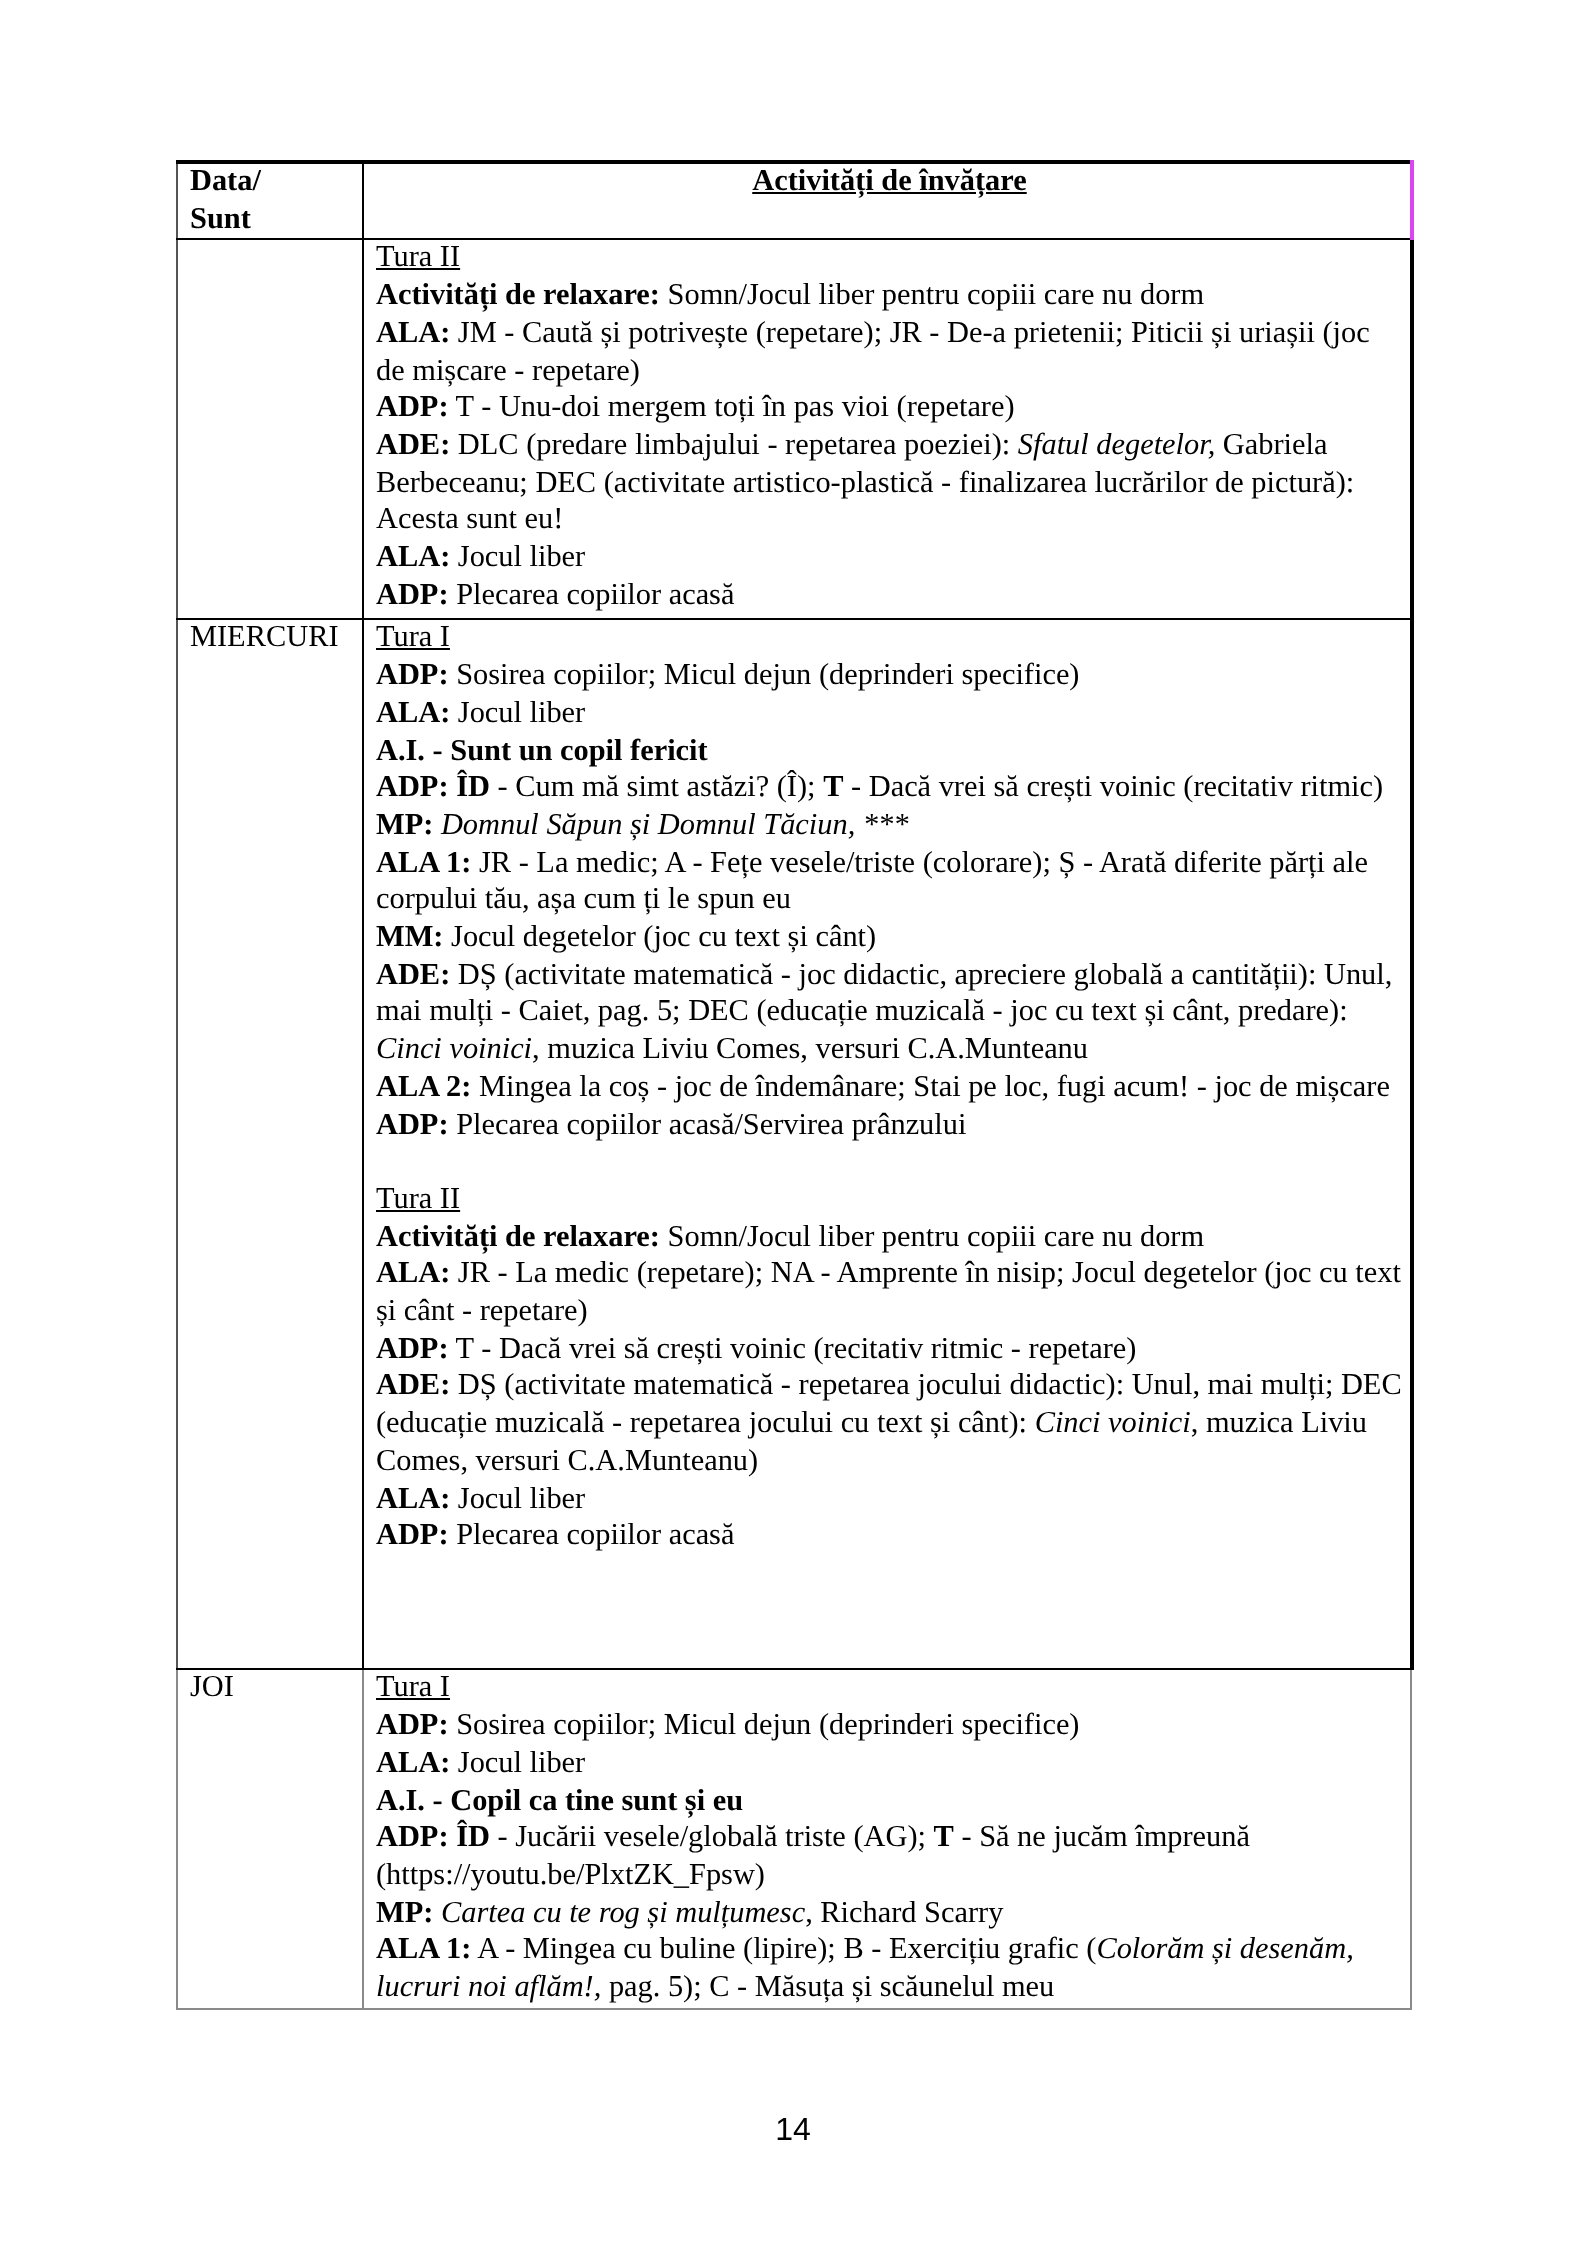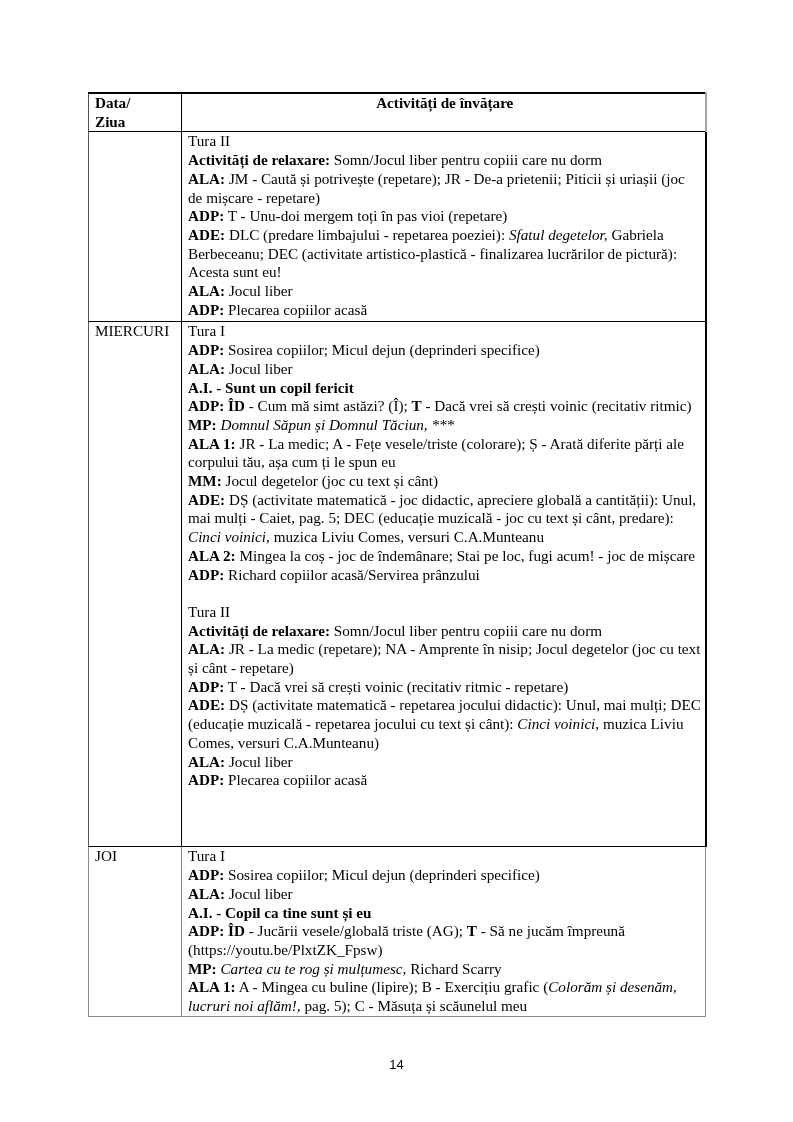--- a/index.html
+++ b/index.html
@@ -1,54 +1,54 @@
 <!DOCTYPE html>
 <html><head>
 <meta charset="utf-8">
 <style>
   html, body { margin: 0; padding: 0; background: #ffffff; }
   body { width: 793px; height: 1122px; position: relative; overflow: hidden;
          font-family: "Liberation Serif", "DejaVu Serif", serif; color: #000; }
   .page { position: absolute; left: 0; top: 0; width: 793px; height: 1122px; }
-  table.plan { position: absolute; left: 88px; top: 92px; width: 617px;
+  table.plan { position: absolute; left: 88px; top: 80px; width: 617px;
                border-collapse: collapse; table-layout: fixed; font-size: 15.2px; line-height: 18.7px; }
   table.plan td, table.plan th { vertical-align: top; padding: 0 3px 0 6px; }
   col.c1 { width: 93px; }
   col.c2 { width: 524px; }
   th { font-weight: bold; text-align: left; border: 1px solid #000; }
-  th.h2 { text-align: center; border-top: 2px solid #000; border-right: 2px solid #a3a3a3; }
+  th.h2 { text-align: center; border-top: 2px solid #000; border-right: 2px solid #d946ef; text-decoration: underline; }
   th.h1 { border-top: 2px solid #000; border-left: 1px solid #555; }
   thead tr { height: 37px; }
   td { border: 1px solid #000; }
   tr.r-dark td.dcol { border-left: 1px solid #555; }
   tr.r-dark td.acol { border-right: 2px solid #000; }
   tr.r-gray td { border-color: #8a8a8a; }
   tr.r-gray td.acol { border-right: 1px solid #8a8a8a; }
   .line { display: block; }
-  .u { }
+  .u { text-decoration: underline; }
   .b { font-weight: bold; }
   .i { font-style: italic; text-align: center; }
   .blank { height: 18.7px; }
   .page-number { position: absolute; top: 1057px; left: 0; width: 793px; text-align: center;
-                 font-family: "Liberation Sans", "DejaVu Sans", sans-serif; font-size: 13px; }
+                 font-family: "Liberation Sans", "DejaVu Sans", sans-serif; font-size: 16px; }
 </style>
 </head>
 <body>
 
 <div class="page">
   <table class="plan">
     <colgroup>
         <col class="c1">
         <col class="c2">
       </colgroup>
     <thead>
       <tr>
         <th class="h1">
           <span class="line">Data/</span>
-          <span class="line">Ziua</span>
+          <span class="line">Sunt</span>
         </th>
         <th class="h2">Activități de învățare</th>
       </tr>
     </thead>
     <tbody id="tbody">
         <tr class="r-dark" style="height: 190px;">
           <td class="dcol"></td>
           <td class="acol">
             <span class="line"><span class="u">Tura II</span></span>
             <span class="line"><span class="b">Activități de relaxare:</span><span> Somn/Jocul liber pentru copiii care nu dorm</span></span>
@@ -65,21 +65,21 @@
             <span class="line"><span class="u">Tura I</span></span>
             <span class="line"><span class="b">ADP:</span><span> Sosirea copiilor; Micul dejun (deprinderi specifice)</span></span>
             <span class="line"><span class="b">ALA:</span><span> Jocul liber</span></span>
             <span class="line"><span class="b">A.I. - Sunt un copil fericit</span></span>
             <span class="line"><span class="b">ADP: ÎD</span><span> - Cum mă simt astăzi? (Î); </span><span class="b">T</span><span> - Dacă vrei să crești voinic (recitativ ritmic)</span></span>
             <span class="line"><span class="b">MP:</span><span> </span><span class="i">Domnul Săpun și Domnul Tăciun, ***</span></span>
             <span class="line"><span class="b">ALA 1:</span><span> JR - La medic; A - Fețe vesele/triste (colorare); Ș - Arată diferite părți ale corpului tău, așa cum ți le spun eu</span></span>
             <span class="line"><span class="b">MM:</span><span> Jocul degetelor (joc cu text și cânt)</span></span>
             <span class="line"><span class="b">ADE:</span><span> DȘ (activitate matematică - joc didactic, apreciere globală a cantității): Unul, mai mulți - Caiet, pag. 5; DEC (educație muzicală - joc cu text și cânt, predare): </span><span class="i">Cinci voinici</span><span>, muzica Liviu Comes, versuri C.A.Munteanu</span></span>
             <span class="line"><span class="b">ALA 2:</span><span> Mingea la coș - joc de îndemânare; Stai pe loc, fugi acum! - joc de mișcare</span></span>
-            <span class="line"><span class="b">ADP:</span><span> Richard copiilor acasă/Servirea prânzului</span></span>
+            <span class="line"><span class="b">ADP:</span><span> Plecarea copiilor acasă/Servirea prânzului</span></span>
             <span class="line blank"></span>
             <span class="line"><span class="u">Tura II</span></span>
             <span class="line"><span class="b">Activități de relaxare:</span><span> Somn/Jocul liber pentru copiii care nu dorm</span></span>
             <span class="line"><span class="b">ALA:</span><span> JR - La medic (repetare); NA - Amprente în nisip; Jocul degetelor (joc cu text și cânt - repetare)</span></span>
             <span class="line"><span class="b">ADP:</span><span> T - Dacă vrei să crești voinic (recitativ ritmic - repetare)</span></span>
             <span class="line"><span class="b">ADE:</span><span> DȘ (activitate matematică - repetarea jocului didactic): Unul, mai mulți; DEC (educație muzicală - repetarea jocului cu text și cânt): </span><span class="i">Cinci voinici</span><span>, muzica Liviu Comes, versuri C.A.Munteanu)</span></span>
             <span class="line"><span class="b">ALA:</span><span> Jocul liber</span></span>
             <span class="line"><span class="b">ADP:</span><span> Plecarea copiilor acasă</span></span>
           </td>
         </tr>

